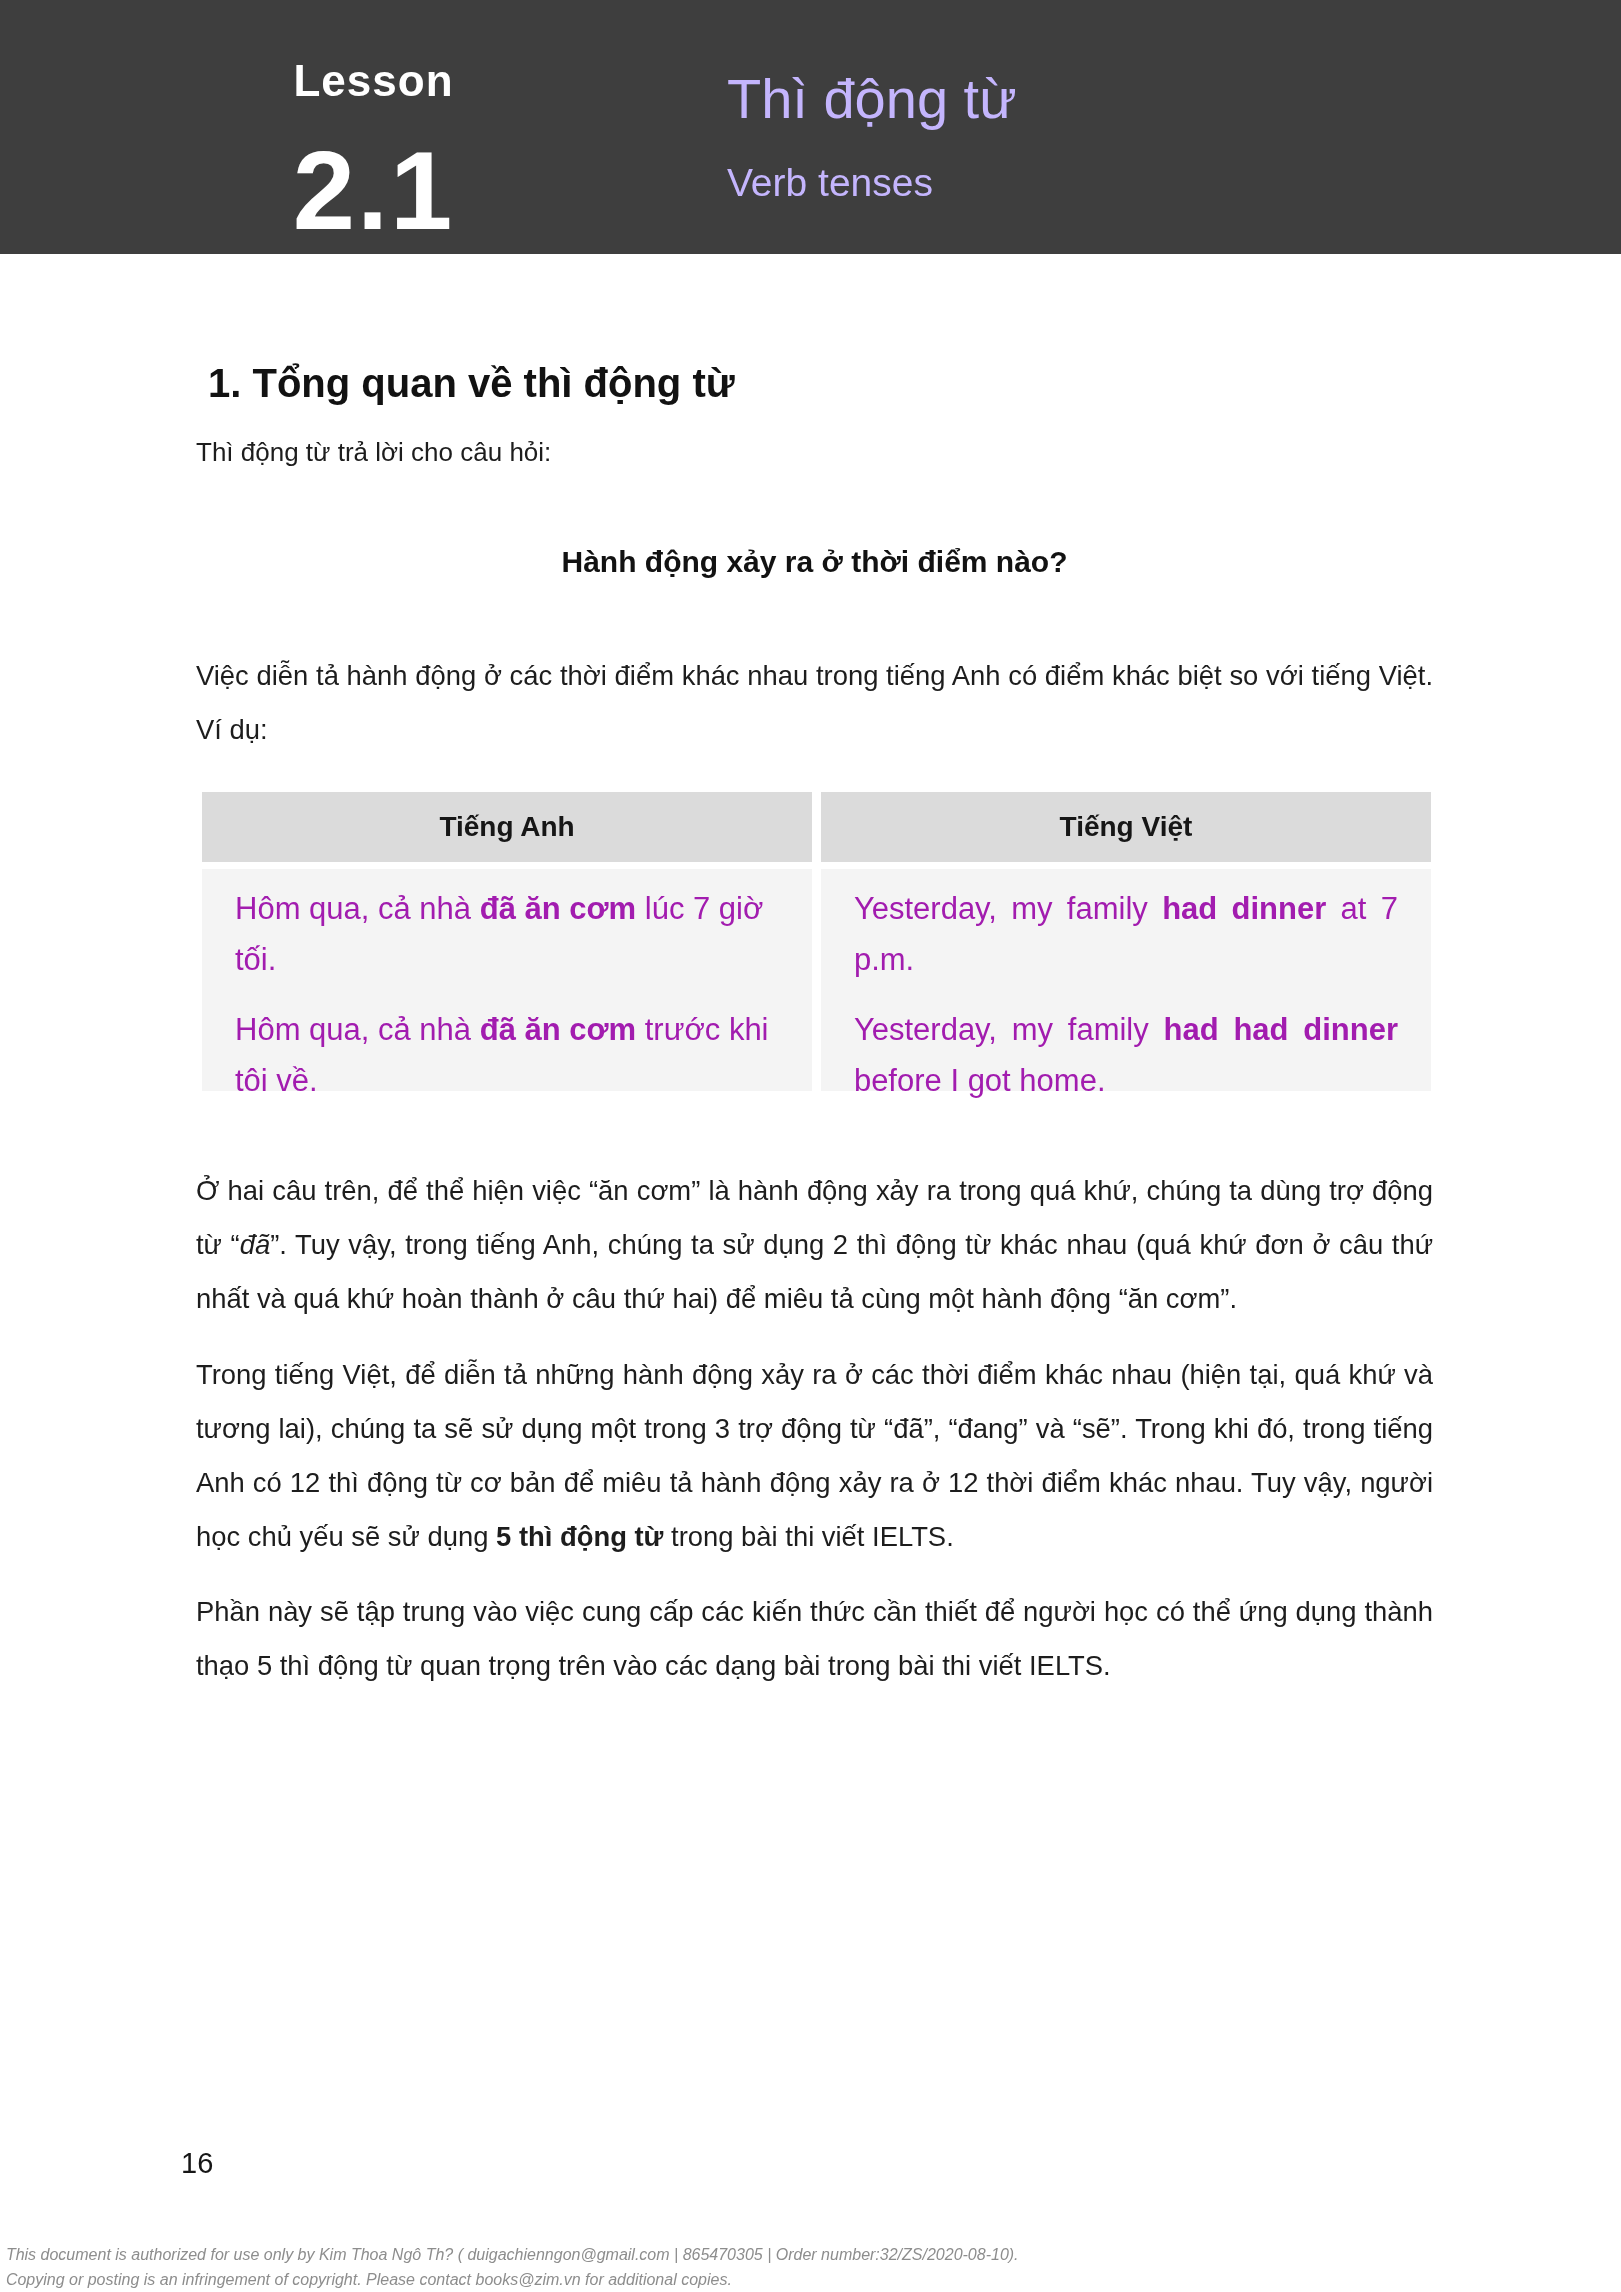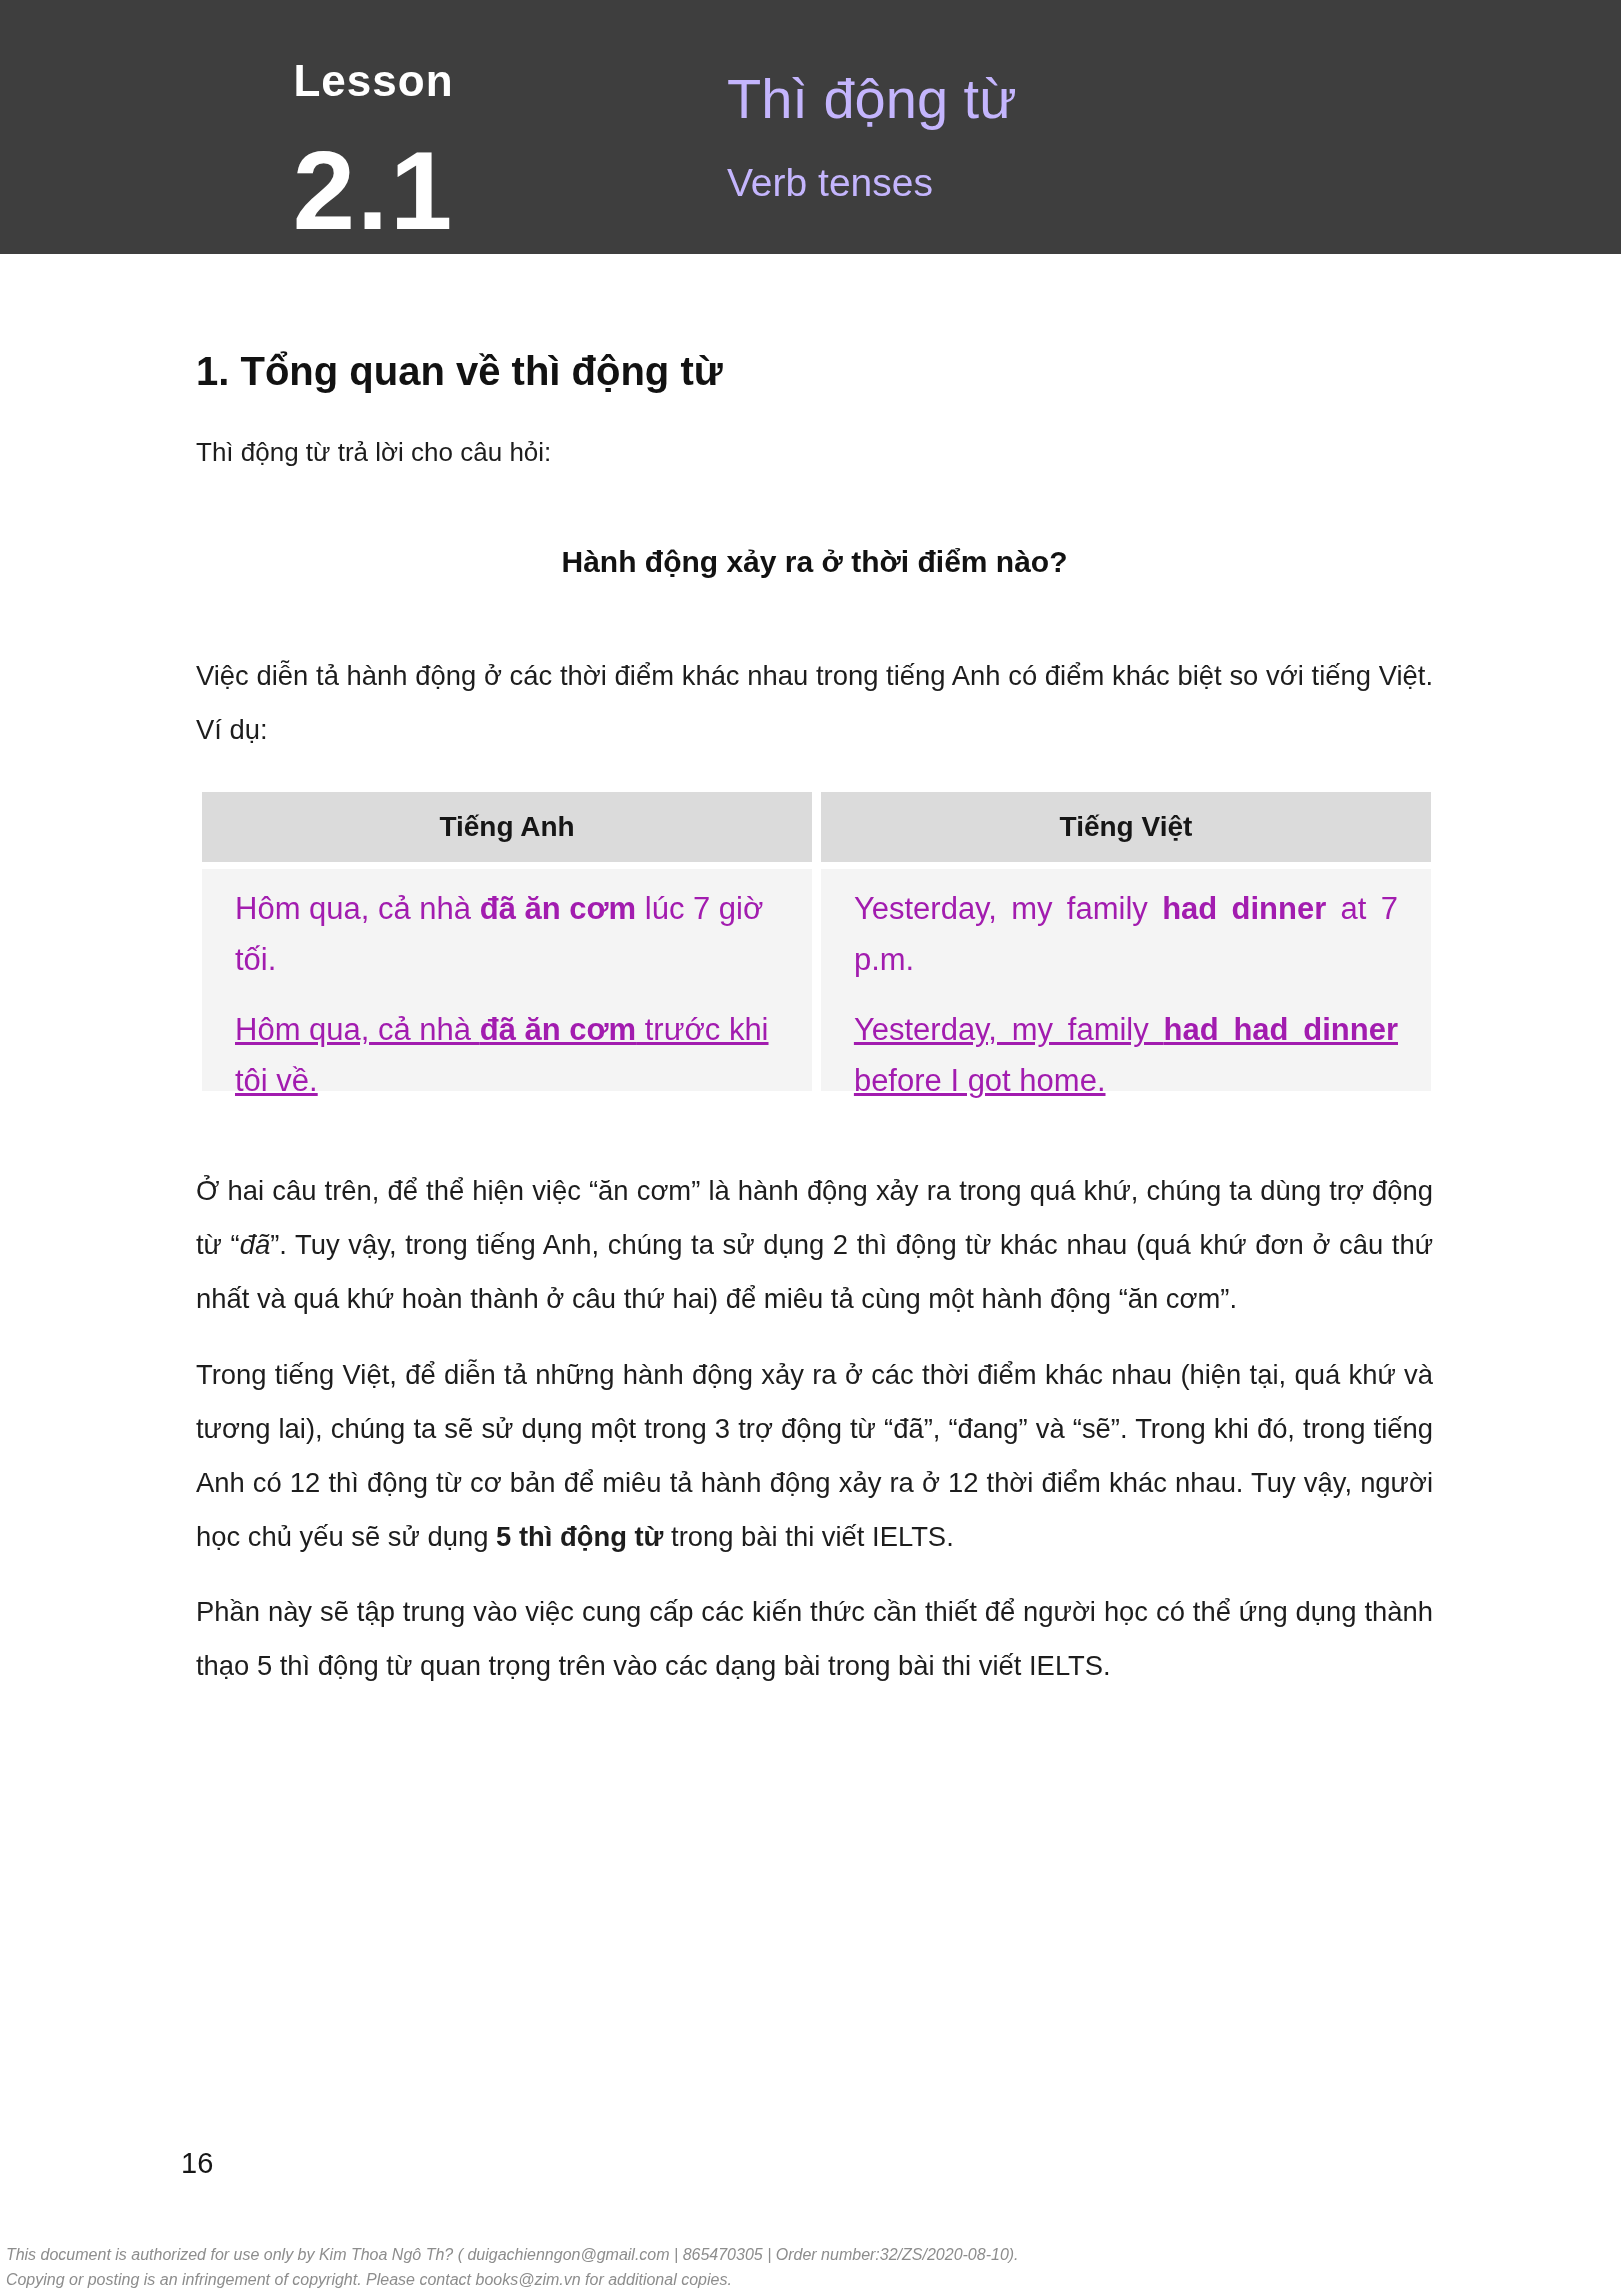--- a/index.html
+++ b/index.html
@@ -57,21 +57,21 @@
     font-size: 39px;
     font-weight: 400;
     margin-top: 25.5px;
   }
 
   
   .section-heading {
     position: absolute;
     left: 196px;
     top: 349px;
-    margin: 0;
+    margin: 12px;
     font-size: 40px;
     font-weight: 700;
     color: #121212;
   }
   .intro-line {
     position: absolute;
     left: 196px;
     top: 437px;
     font-size: 26px;
   }
@@ -118,21 +118,21 @@
   }
   .td {
     background: var(--td-bg, #f4f4f4);
     height: 222px;
     box-sizing: border-box;
     padding: 13.7px 33px 0;
     font-size: 31px;
     color: #a21caf;
   }
   .td p { margin: 0; line-height: 51px; }
-  .td p + p { margin-top: 19.6px; text-decoration: underline; }
+  .td p + p { margin-top: 19.6px; }
   .td-en p { text-align: justify; }
 
   
   .body-copy {
     position: absolute;
     left: 196px;
     top: 1164px;
     width: 1237px;
   }
   .body-copy p {

